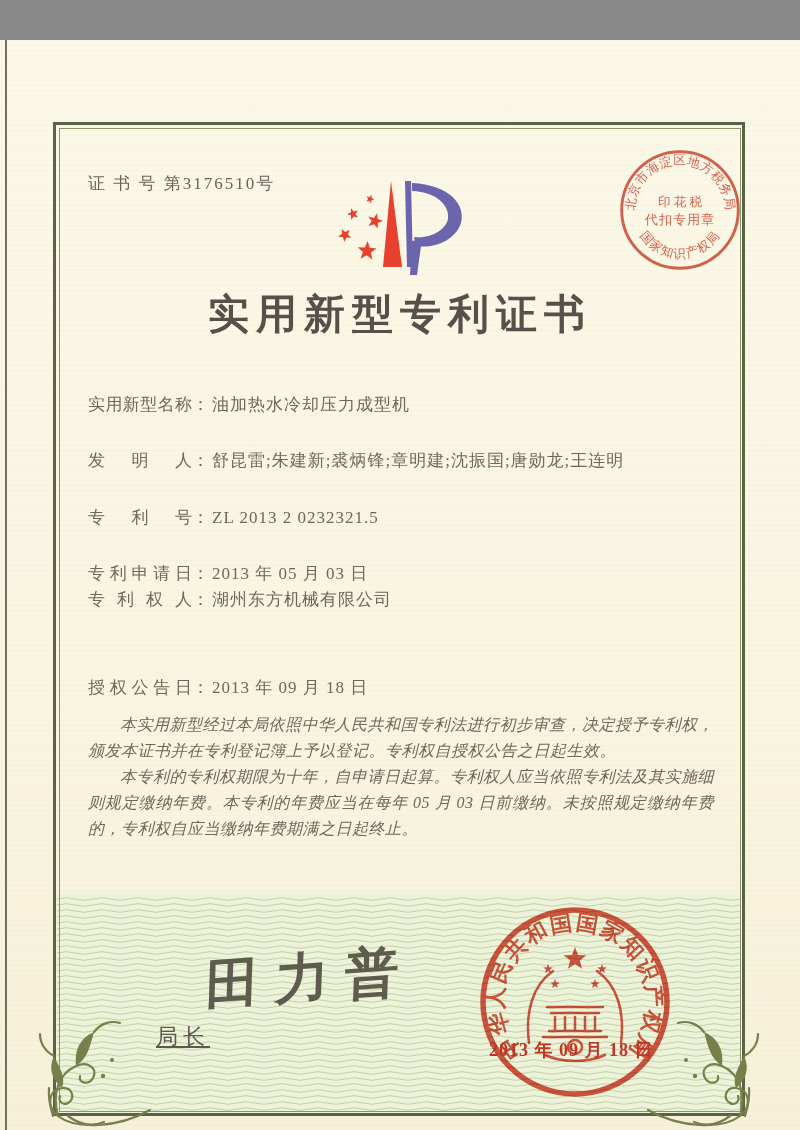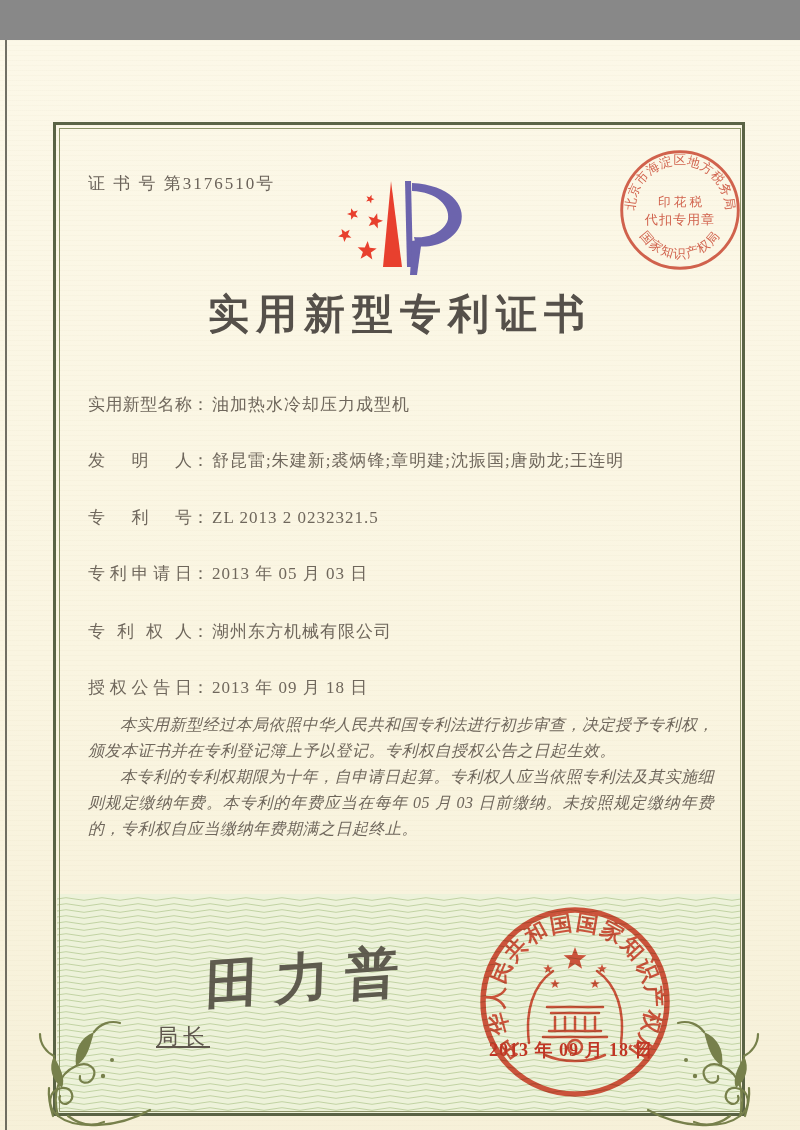--- a/index.html
+++ b/index.html
@@ -21,21 +21,21 @@
   .fl-left{left:8px;top:948px;}
   .fl-right{left:640px;top:948px;transform:scaleX(-1);}
   .cert-no{position:absolute;left:88px;top:132px;font-size:17px;color:#6b635a;letter-spacing:2px;z-index:5;}
   .logo{position:absolute;left:320px;top:139px;width:180px;height:110px;z-index:5;}
   .title{position:absolute;left:0;top:247px;width:100%;text-align:center;font-size:41px;font-weight:600;
          color:#55504a;letter-spacing:7px;z-index:5;}
   .field{position:absolute;left:88px;font-size:17px;color:#6f675c;z-index:5;white-space:nowrap;}
   .flabel{display:inline-block;width:104px;text-align:justify;text-align-last:justify;font-family:Liberation Mono, monospace;}
   .fsep{margin-right:3px;}
   .fval{letter-spacing:1px;}
-  .f1{top:353px}.f2{top:409px}.f3{top:466px}.f4{top:522px}.f5{top:580px}.f6{top:636px}
+  .f1{top:353px}.f2{top:409px}.f3{top:466px}.f4{top:522px}.f5{top:548px}.f6{top:636px}
   .paras{position:absolute;left:88px;top:672px;width:626px;z-index:5;}
   .paras p{margin:0;font-size:16px;line-height:26px;color:#6f675c;text-indent:2em;text-align:justify;letter-spacing:.5px;font-style:italic;}
   .sig-title{position:absolute;left:156px;top:982px;font-size:22px;color:#5e574d;letter-spacing:5px;z-index:5;text-decoration:underline;}
   .sig-name{position:absolute;left:205px;top:902px;font-size:54px;font-weight:bold;color:#4d483d;
             letter-spacing:16px;transform:rotate(-4deg) skewX(-6deg);opacity:.88;z-index:5;white-space:nowrap;}
   .seal-main{position:absolute;left:465px;top:855px;width:222px;height:215px;z-index:6;opacity:.88;mix-blend-mode:multiply;}
   .seal-date{position:absolute;left:489px;top:998px;font-size:18px;font-weight:600;color:#c03524;
              letter-spacing:1px;z-index:7;white-space:nowrap;}
   .stamp-tax{position:absolute;left:612px;top:102px;width:136px;height:136px;z-index:6;opacity:.85;mix-blend-mode:multiply;}
   .footer{position:absolute;left:0;top:1096px;width:100%;text-align:center;font-size:12px;color:#6f675c;

